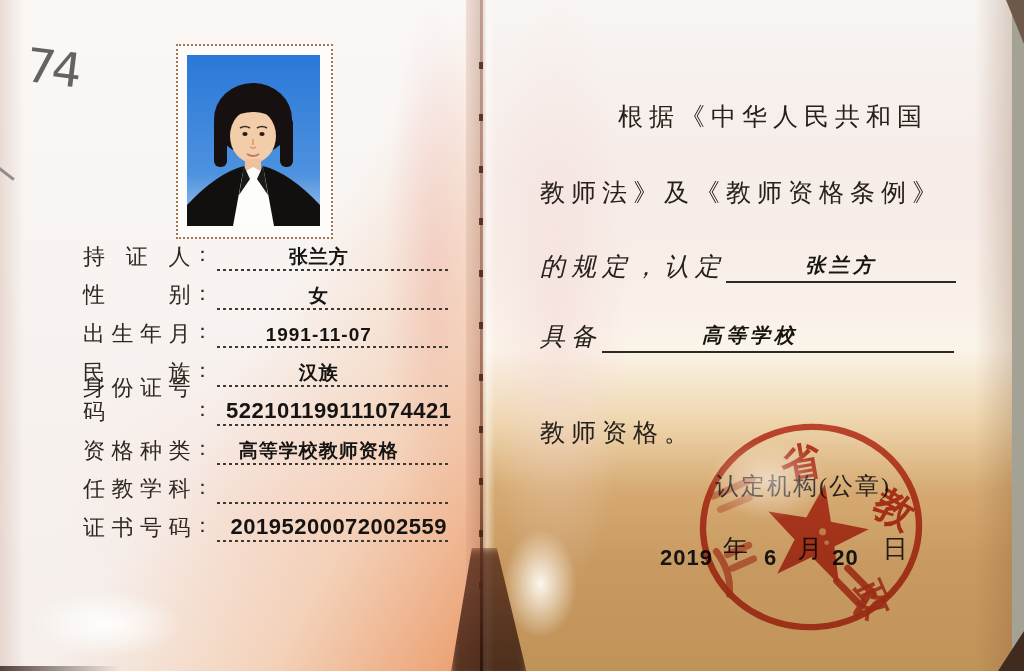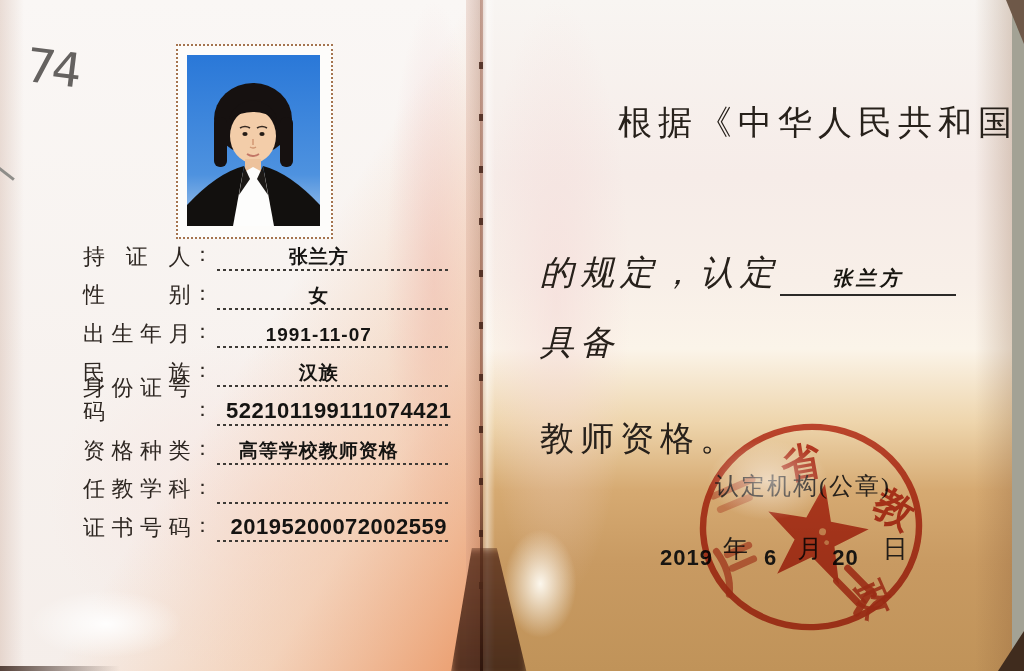--- a/index.html
+++ b/index.html
@@ -64,21 +64,21 @@
 
   
   .page-right { position:absolute; left:482px; top:0; width:530px; height:671px; z-index:1;
     background:
       radial-gradient(closest-side at 11% 87%, rgba(255,252,244,.95), rgba(255,252,244,0) 62%),
       radial-gradient(closest-side at 14% 45%, rgba(244,216,214,.55), rgba(244,216,214,0)),
       linear-gradient(90deg, rgba(0,0,0,0) 93%, rgba(130,85,50,.25)),
       linear-gradient(180deg,#f8f5f2 0%,#f6ece8 26%,#f8efe8 42%,#fbf4e9 52%,#eed5ac 63%,
         #d6aa72 73%,#c89a62 84%,#c09359 100%); }
 
-  .rl { position:absolute; white-space:nowrap; color:#27211b; font-size:34px; letter-spacing:6px; }
+  .rl { position:absolute; white-space:nowrap; color:#27211b; font-size:25px; letter-spacing:6px; }
   .l1 { left:136px; top:100px; }
   .l2 { left:58px;  top:176px; }
   .lrow { position:absolute; left:58px; display:flex; align-items:flex-end;font-style:italic; }
   .l3 { top:250px; width:416px; }
   .l4 { top:320px; width:414px; }
   .fill { flex:1; border-bottom:2px solid #2c2a28; text-align:center; padding-bottom:2px; }
   .fill-val { font-family:"Liberation Sans",sans-serif; font-weight:bold; font-size:20px;
     letter-spacing:4px; color:#17150f; }
   .l4 .fill { padding-right:56px; }
   .l5 { left:58px; top:416px; }
@@ -178,28 +178,30 @@
       <div class="frow num-left">
         <span class="lbl">证书号码</span>
           <span class="colon">：</span>
         <span class="val-wrap"><span class="val">20195200072002559</span><span class="dash"></span></span>
       </div>
     </div>
   </div>
 
   <div class="page-right">
     <div class="rl l1">根据《中华人民共和国</div>
+    <div class="rl l2">教师法》及《教师资格条例》</div>
 
     <div class="lrow l3">
       <span class="rl2 rl" style="position:static">的规定，认定</span>
       <span class="fill"><span class="fill-val">张兰方</span></span>
     </div>
 
     <div class="lrow l4">
       <span class="rl" style="position:static">具备</span>
+      <span class="fill"><span class="fill-val">高等学校</span></span>
     </div>
 
     <div class="rl l5">教师资格。</div>
     <div class="rl l6">认定机构(公章)</div>
 
     <div class="date-row">
       <span class="dnum">2019</span>
       <span class="du-year">年</span>
       <span class="dnum">6</span>
       <span class="du-month">月</span>

